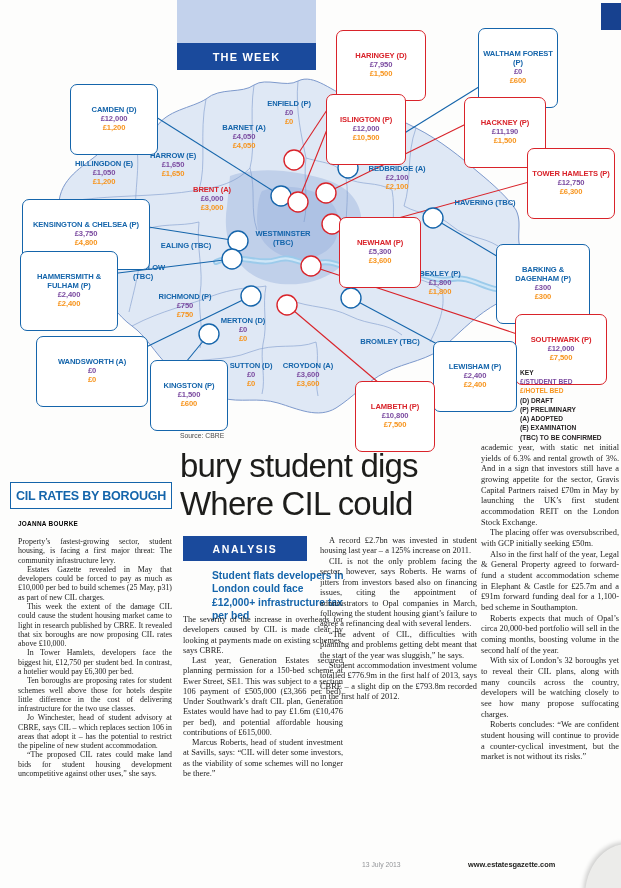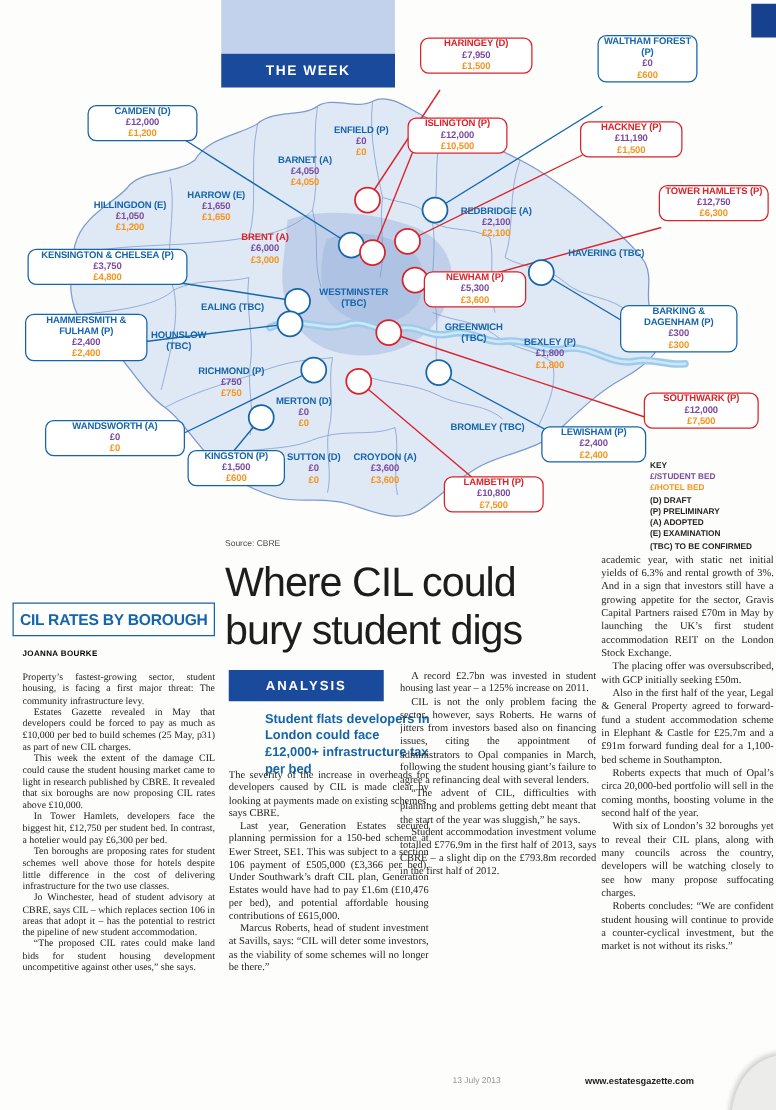--- a/index.html
+++ b/index.html
@@ -9,21 +9,21 @@
   .lightblue-block { position:absolute; left:177px; top:0; width:139px; height:43px; background:#c3d2ec; z-index:2; }
   .week-bar { position:absolute; left:177px; top:43px; width:139px; height:27px; background:#1a4a9c;
               color:#fff; font-weight:bold; font-size:11px; letter-spacing:1.2px;
               display:flex; align-items:center; justify-content:center; z-index:2; }
   .corner-tab { position:absolute; left:601px; top:3px; width:20px; height:27px; background:#17418f; z-index:2; }
 
   .map-svg { position:absolute; left:0; top:0; z-index:1; }
 
   .mlabel { position:absolute; text-align:center; font-size:7.6px; font-weight:bold; line-height:1.18;
             letter-spacing:-0.1px; z-index:2; color:#1565ab; }
-  .mlabel.boxed { background:#fff; border:1.4px solid #1565ab; border-radius:7px; padding:0 2px; z-index:3; }
+  .mlabel.boxed { background:#fff; border:1.4px solid #1565ab; border-radius:7px; padding:21px 2px; z-index:3; }
   .mlabel.boxed.red { border-color:#d9232a; }
   .mlabel .bname { color:#1565ab; }
   .mlabel.redname .bname { color:#d9232a; }
   .mlabel .bstudent { color:#7b4ba0; }
   .mlabel .bhotel { color:#f7941d; }
   .nowrap { white-space:nowrap; }
   .ctr { transform:translateX(-50%); }
 
   .key { position:absolute; left:520px; top:368px; width:96px; font-size:6.6px; font-weight:bold;
          line-height:1.4; color:#231f20; z-index:3; text-align:left; }
@@ -294,22 +294,22 @@
     <div>(P) PRELIMINARY</div>
     <div>(A) ADOPTED</div>
     <div>(E) EXAMINATION</div>
     <div>(TBC) TO BE CONFIRMED</div>
   </div>
 
   <div class="cil-box">CIL RATES BY BOROUGH</div>
   <div class="source">Source: CBRE</div>
 
   <div class="headline">
+    <div>bury student digs</div>
     <div>Where CIL could</div>
-    <div>bury student digs</div>
   </div>
   <div class="badge">ANALYSIS</div>
   <div class="standfirst">Student flats developers in London could face £12,000+ infrastructure tax per bed</div>
   <div class="byline">JOANNA BOURKE</div>
 
   <div class="col col1">
     <p class="ni">Property’s fastest-growing sector, student housing, is facing a first major threat: The community infrastructure levy.</p>
     <p>Estates Gazette revealed in May that developers could be forced to pay as much as £10,000 per bed to build schemes (25 May, p31) as part of new CIL charges.</p>
     <p>This week the extent of the damage CIL could cause the student housing market came to light in research published by CBRE. It revealed that six boroughs are now proposing CIL rates above £10,000.</p>
     <p>In Tower Hamlets, developers face the biggest hit, £12,750 per student bed. In contrast, a hotelier would pay £6,300 per bed.</p>

